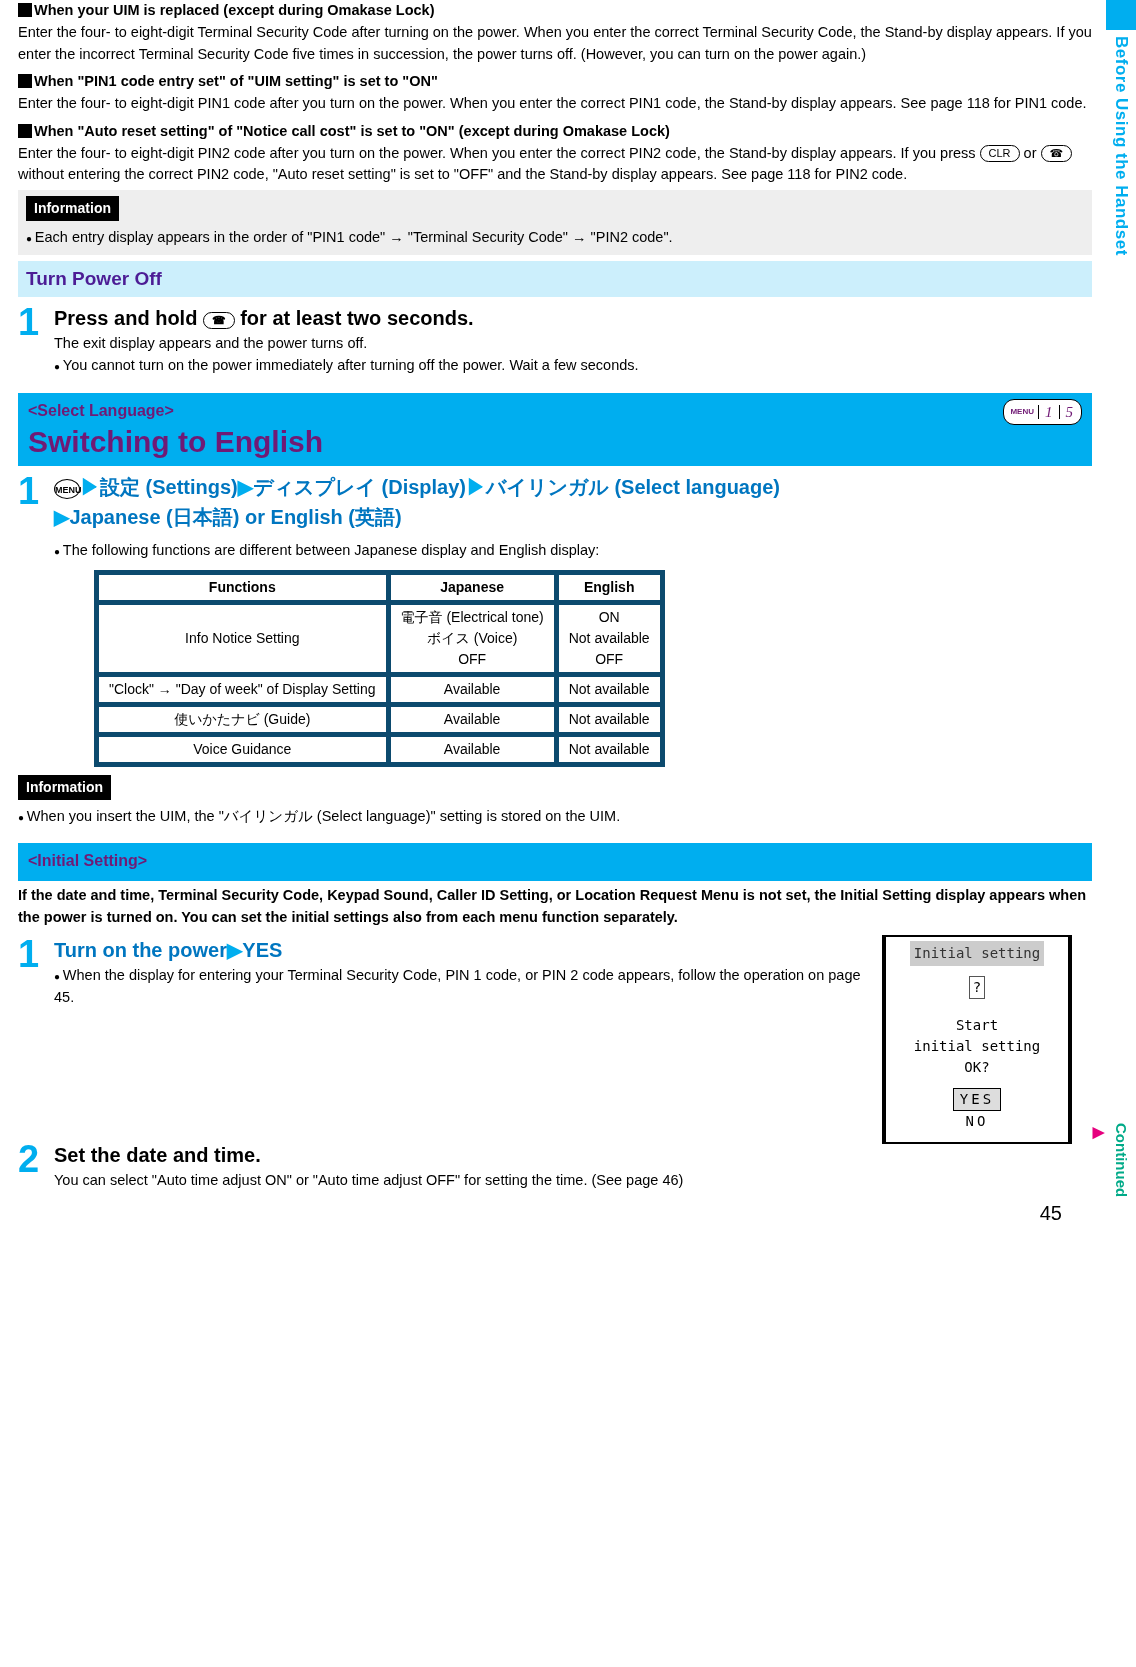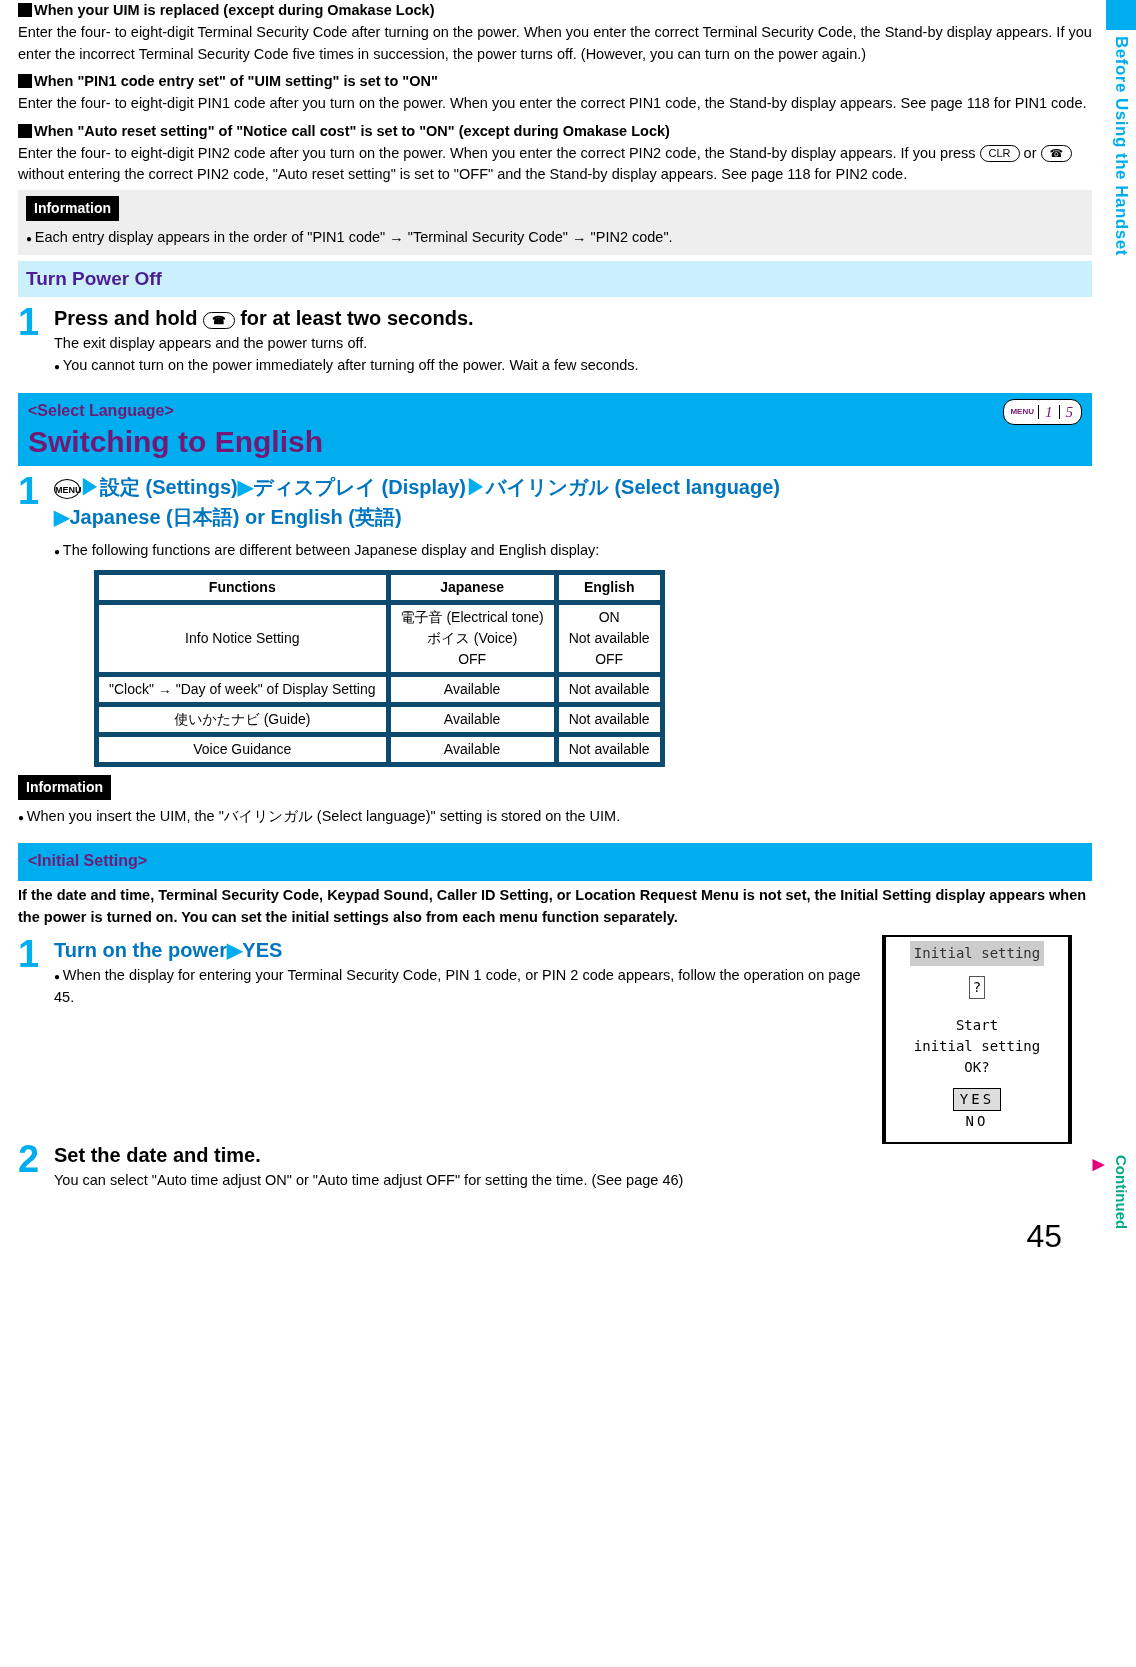--- a/index.html
+++ b/index.html
@@ -159,25 +159,25 @@
     font-family: monospace;
     font-size: 14px;
     padding: 4px 0 10px 0;
   }
   .screenshot .title { background: #ccc; color:#333; padding: 2px 4px; display:inline-block; margin-bottom: 10px;}
   .screenshot .qmark { border:1px solid #555; display:inline-block; width:16px; margin: 0 auto 16px;}
   .screenshot .opt { display:block; }
   .screenshot .yes { border:1px solid #000; background:#ddd; display:inline-block; padding:0 6px; letter-spacing:3px; margin-top:10px;}
   .screenshot .no { letter-spacing: 3px; display:block;}
   .page-num {
-    font-size: 32px;
+    font-size: 20px;
     font-weight: normal;
     text-align: right;
     margin-right: 30px;
-    margin-top: 20px;
+    margin-top: 6px;
   }
   .continued {
     writing-mode: vertical-rl;
     color: #00aa88;
     font-weight: bold;
     position: absolute;
     right: 4px;
     bottom: 40px;
     font-size: 15px;
   }

